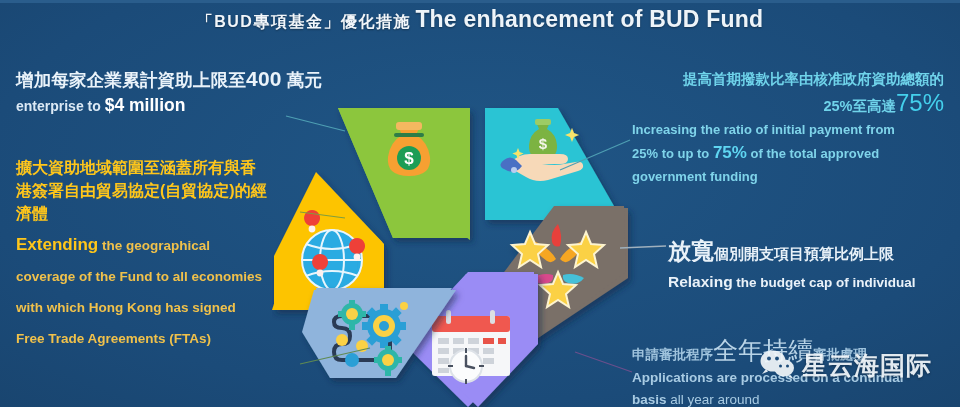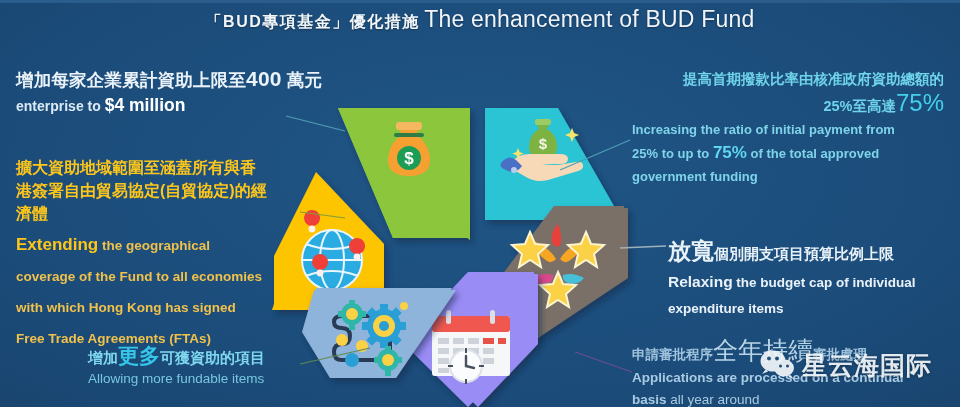--- a/index.html
+++ b/index.html
@@ -24,21 +24,21 @@
   .title-wrap{
     position:absolute; left:0; top:4px; width:960px;
     text-align:center; z-index:6;
   }
   .title-cn{
     font-size:16px; font-weight:700; letter-spacing:1.5px;
     color:#f2f6fa; line-height:26px;
     text-shadow:0 1px 2px rgba(0,0,0,.35);
   }
   .title-en{
-    font-size:23px; font-weight:400; letter-spacing:.2px;
+    font-size:23px; font-weight:700; letter-spacing:.2px;
     color:#eef4f9; line-height:30px; margin-top:1px;
     text-shadow:0 1px 2px rgba(0,0,0,.35);
   }
 
   
   .hex{ position:absolute; left:272px; top:60px; width:420px; height:347px; z-index:3; }
   .hex svg{ display:block; }
 
   
   .blk{ position:absolute; z-index:5; }
@@ -304,37 +304,32 @@
   <div class="blk" id="blk-geo">
     <span class="ln cn">擴大資助地域範圍至涵蓋所有與香</span>
     <span class="ln cn">港簽署自由貿易協定(自貿協定)的經</span>
     <span class="ln cn">濟體</span>
     <span class="ln en"><span class="lead">Extending</span><span> the geographical</span></span>
     <span class="ln en">coverage of the Fund to all economies</span>
     <span class="ln en">with which Hong Kong has signed</span>
     <span class="ln en">Free Trade Agreements (FTAs)</span>
   </div>
 
-  <div class="blk" id="blk-items">
-    <span class="ln cn"><span>增加</span><span class="big">更多</span><span>可獲資助的項目</span></span>
-    <span class="ln en">Allowing more fundable items</span>
-  </div>
 
   <div class="blk" id="blk-ratio">
     <span class="ln cn">提高首期撥款比率由核准政府資助總額的</span>
     <span class="ln cn"><span>25%至高達</span><span class="big">75%</span></span>
     <span class="ln en">Increasing the ratio of initial payment from</span>
     <span class="ln en"><span>25% to up to </span><span class="big">75%</span><span> of the total approved</span></span>
     <span class="ln en">government funding</span>
   </div>
 
   <div class="blk" id="blk-relax">
     <span class="ln cn"><span class="big">放寬</span><span>個別開支項目預算比例上限</span></span>
     <span class="ln en"><span class="lead">Relaxing</span><span> the budget cap of individual</span></span>
-    <span class="ln en">expenditure items</span>
   </div>
 
   <div class="blk" id="blk-year">
     <span class="ln cn"><span>申請審批程序</span><span class="big">全年持續</span><span>審批處理</span></span>
     <span class="ln en">Applications are processed on a continual</span>
     <span class="ln en"><span>basis</span><span class="thin"> all year around</span></span>
   </div>
 
   <div id="watermark">
     <svg width="36" height="30" viewBox="0 0 36 30">

